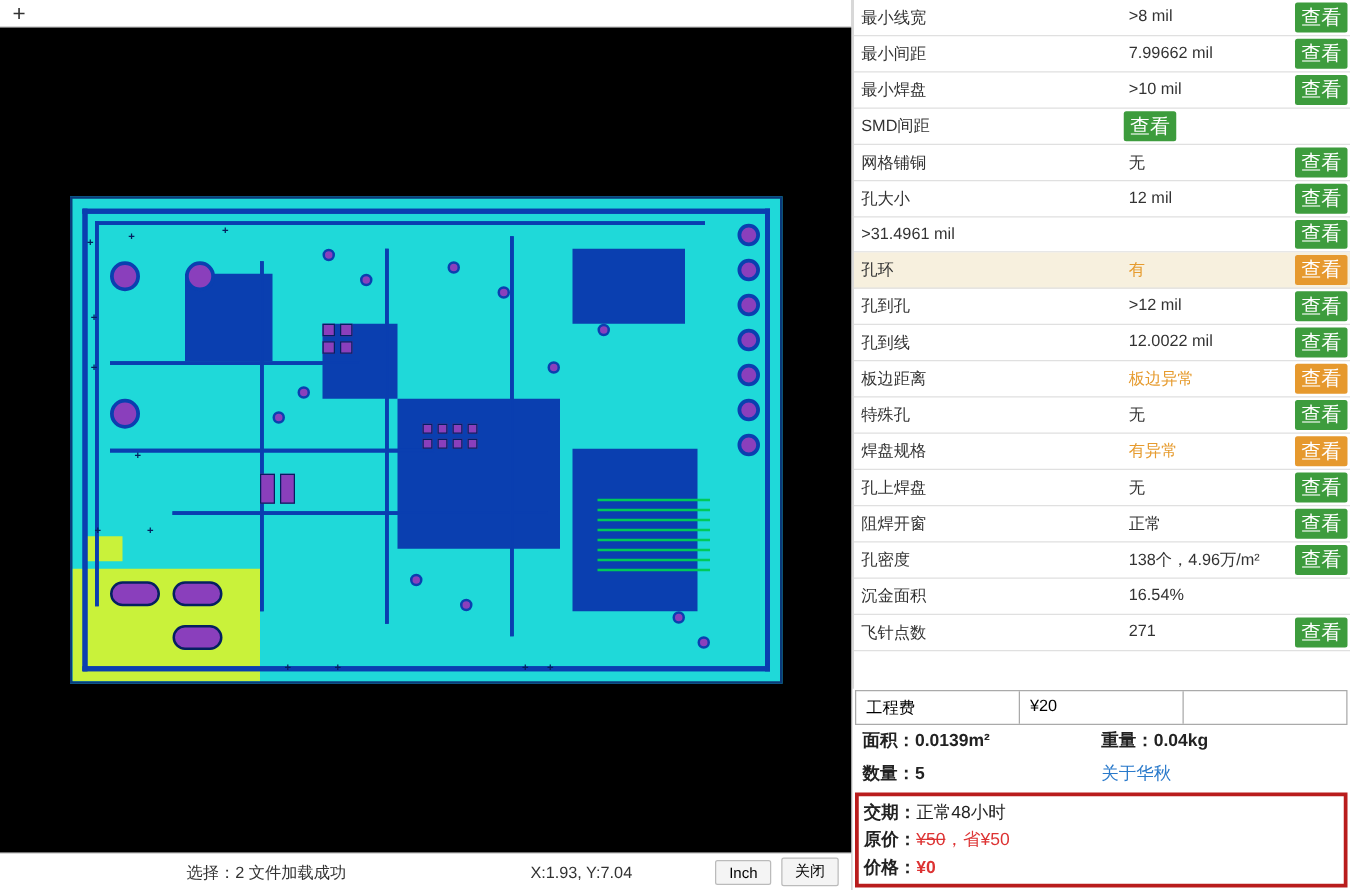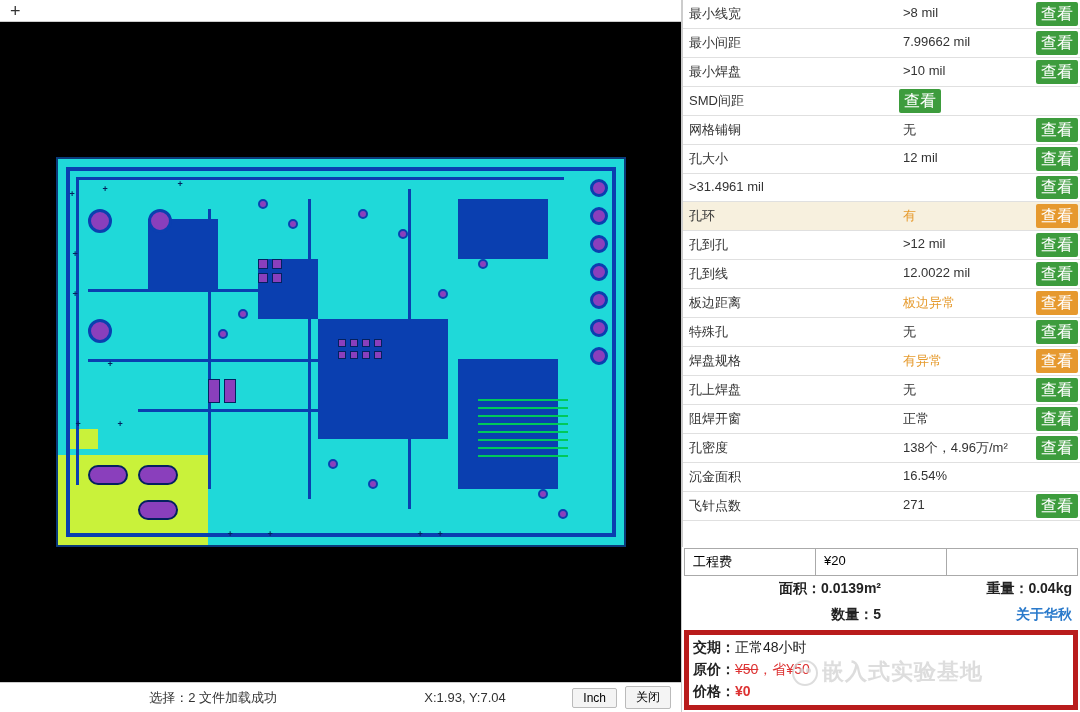--- a/index.html
+++ b/index.html
@@ -23,23 +23,23 @@
 .spec-row .c2.warn{color:#e69b2e;}
 .spec-row .btn-view{flex:0 0 42px;background:#3d9c3d;color:#fff;display:flex;align-items:center;justify-content:center;font-size:16px;cursor:pointer;margin:2px;border-radius:2px;}
 .spec-row .btn-view.orange{background:#e6992e;}
 .spec-row.highlight{background:#f7f0de;}
 .spec-row.nobutton .btn-view{visibility:hidden;}
 .fee-row{display:flex;border:1px solid #aaa;margin:1px 2px 0 2px;}
 .fee-row>div{flex:1;padding:4px 8px;text-align:left;border-right:1px solid #aaa;}
 .fee-row>div:last-child{border-right:none;}
 .info-block{padding:4px 8px;font-size:14px;color:#222;font-weight:bold;}
 .info-flex{display:flex;}
-.info-flex>div{flex:1;text-align:right;}
-.info-link{color:#2a7acb;font-weight:bold;cursor:pointer;}
-.order-box{border:5px solid #b91c1c;margin:2px;padding:2px 4px;font-size:14px;position:relative;}
+.info-flex>div{flex:1;}
+.info-link{color:#2a7acb;font-weight:normal;cursor:pointer;}
+.order-box{border:3px solid #b91c1c;margin:2px;padding:2px 4px;font-size:14px;position:relative;}
 .order-line{padding:2px 0;color:#222;font-weight:bold;}
 .strike{text-decoration:line-through;color:#d33;font-weight:normal;}
 .save{color:#d33;font-weight:normal;}
 .price-red{color:#d33;}
 .order-btn{background:#2a7acb;color:#fff;text-align:center;padding:6px;cursor:pointer;font-size:15px;border-radius:2px;margin-top:2px;}
 .watermark{position:absolute;right:4px;bottom:2px;font-size:11px;color:rgba(255,255,255,.7);}
 .wm2{position:absolute;right:90px;bottom:18px;color:rgba(210,210,210,.75);font-size:22px;font-weight:bold;letter-spacing:1px;pointer-events:none;}
 .wm-icon{display:inline-block;width:26px;height:26px;border:2px solid rgba(210,210,210,.75);border-radius:50%;vertical-align:middle;margin-right:4px;position:relative;}
 .wm-icon::before{content:"";position:absolute;left:5px;top:6px;width:5px;height:5px;background:rgba(210,210,210,.75);border-radius:50%;}
 .wm-icon::after{content:"";position:absolute;right:5px;top:6px;width:5px;height:5px;background:rgba(210,210,210,.75);border-radius:50%;}
@@ -276,16 +276,15 @@
       <div class="order-line">
         <span>交期：</span><span style="font-weight:normal">正常48小时</span>
       </div>
       <div class="order-line">
         <span>原价：</span><span class="strike">¥50</span><span class="save">，省</span><span class="save">¥50</span>
       </div>
       <div class="order-line">
         <span>价格：</span><span class="price-red">¥0</span>
       </div>
       <div class="watermark">@51CTO博客</div>
-      <div class="wm2"><span class="wm-icon"></span><span>嵌入式实验基地</span></div>
     </div>
   </div>
 </div>
 
 </body></html>

